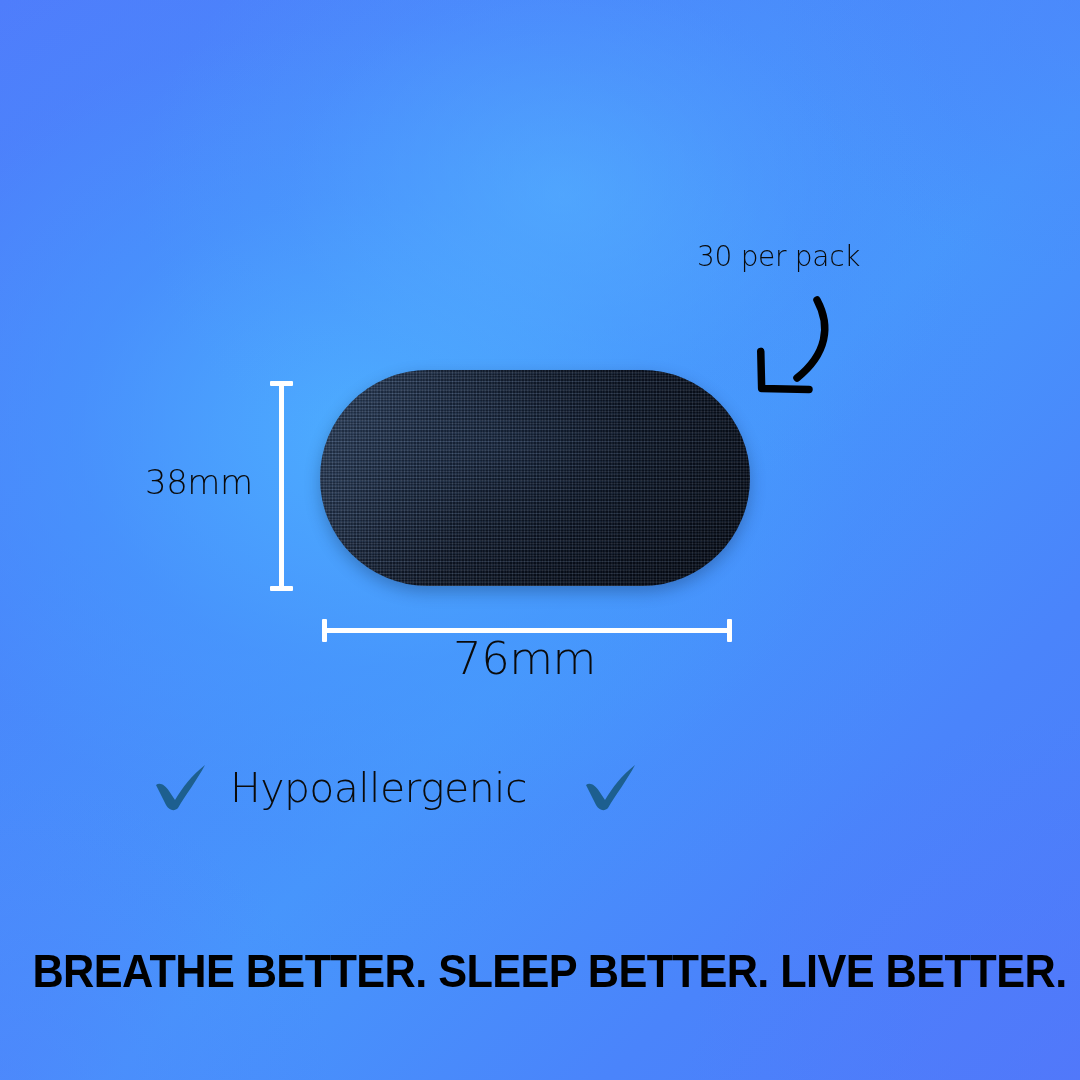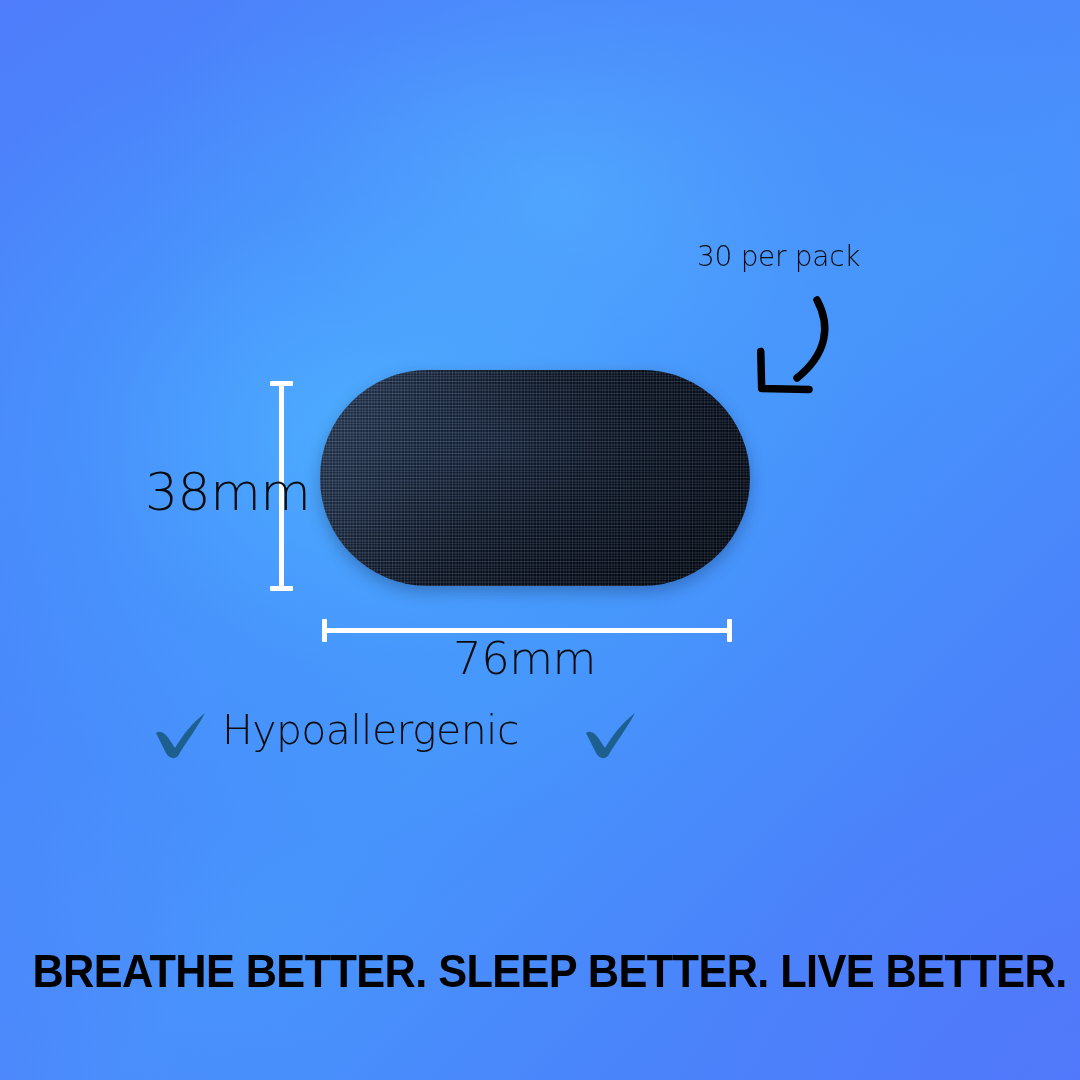--- a/index.html
+++ b/index.html
@@ -82,38 +82,38 @@
   #dim-h-cap-l { left:322px; }
   #dim-h-cap-r { left:727px; }
 
   .dim-label {
     position:absolute;
     color:#0a0a0a;
     font-family:"DejaVu Sans", sans-serif;
     font-weight:300;
     letter-spacing:-0.5px;
   }
-  #label-height { left:145px; top:462px; font-size:52px; }
+  #label-height { left:145px; top:462px; font-size:34px; }
   #label-width  { left:453px; top:632px; font-size:45px; }
 
   
   #callout-text {
     position:absolute; left:697px; top:240px;
     font-family:"DejaVu Sans", sans-serif;
     font-weight:300; font-size:28px; color:#0a0a0a;
     letter-spacing:-0.3px; white-space:nowrap;
   }
   #callout-arrow { position:absolute; left:735px; top:292px; width:110px; height:115px; }
 
   
   #features {
     position:absolute; left:150px; top:706px; width:880px;
     display:grid; grid-template-columns:430px 430px; grid-template-rows:106px 106px;
   }
-  .feature { display:flex; align-items:flex-start; gap:10px; }
+  .feature { display:flex; align-items:flex-end; gap:18px; }
   .check { width:62px; height:54px; flex:0 0 62px; }
   .feature-label {
     font-family:"DejaVu Sans", sans-serif;
     font-weight:300; font-size:41px; color:#0b0b0b;
     letter-spacing:-0.6px; white-space:nowrap;
   }
 
   
   #tagline {
     position:absolute; left:0; right:0; top:944px;

